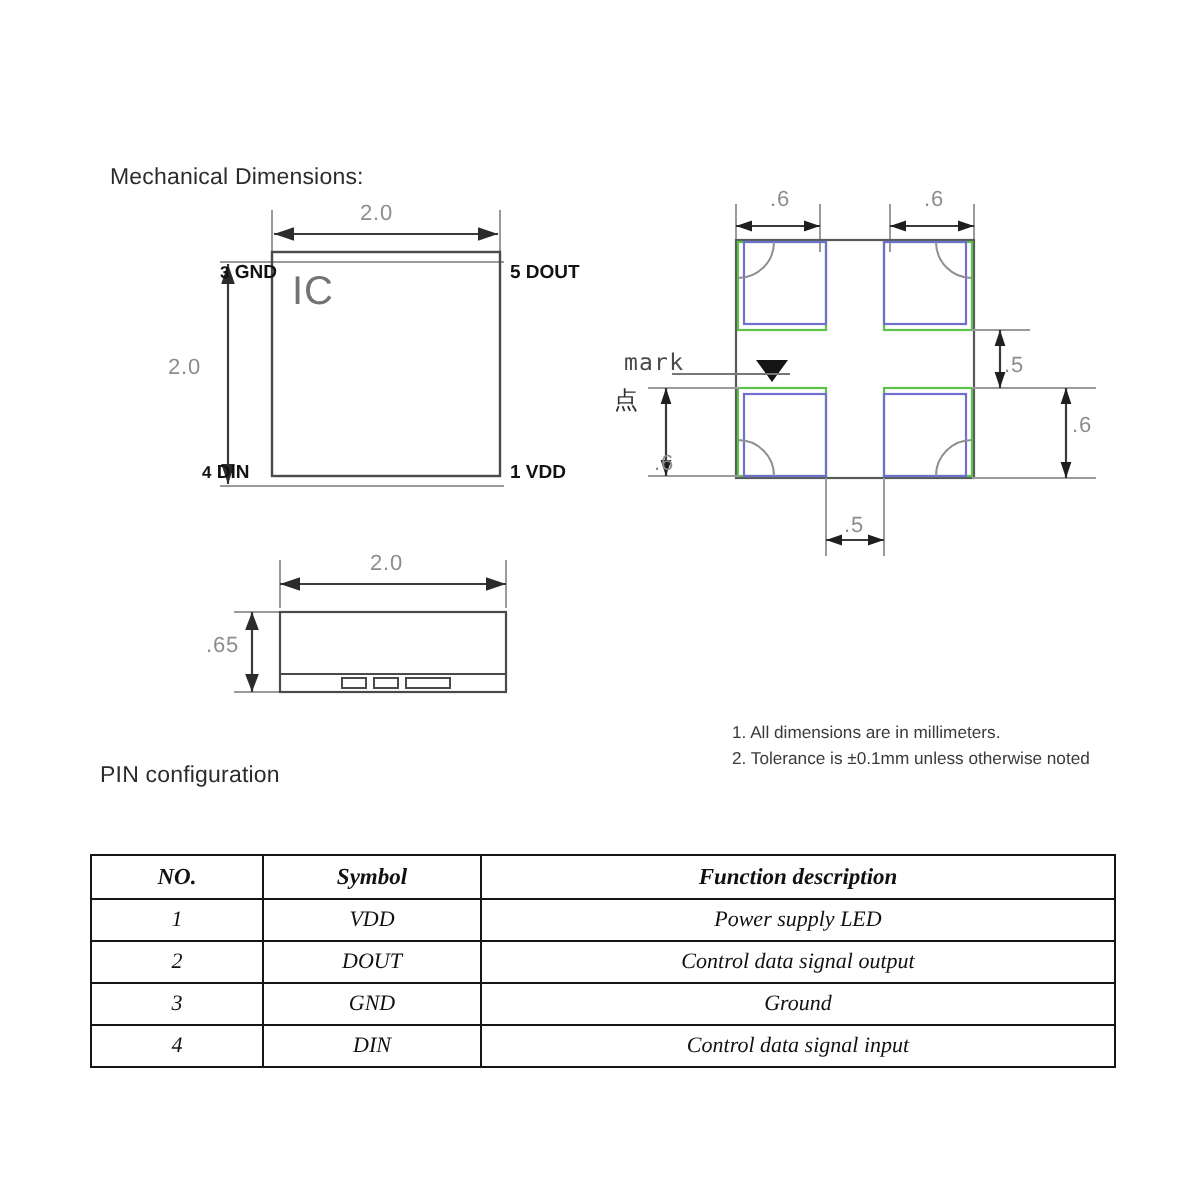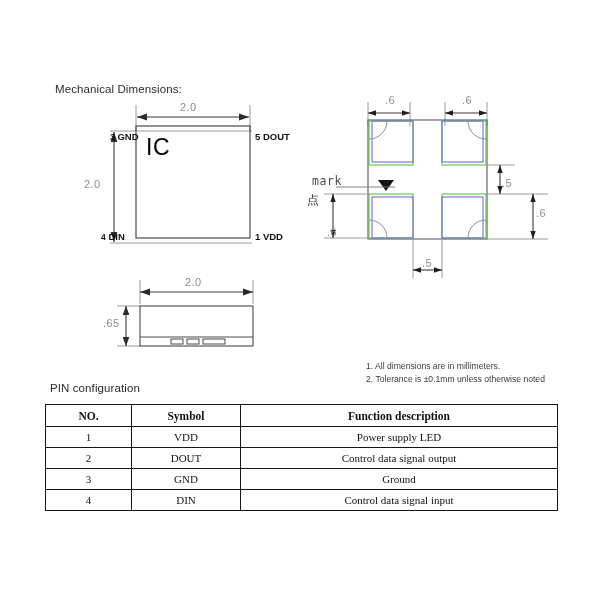--- a/index.html
+++ b/index.html
@@ -41,22 +41,22 @@
     font-weight: bold;
     color: #121212;
     white-space: nowrap;
   }
   .pinnum {
     font-size: 8.5px;
     font-weight: bold;
   }
   .ic-text {
     font-family: "Liberation Sans", sans-serif;
-    font-size: 23px;
-    color: #000000;
+    font-size: 20px;
+    color: #737373;
     letter-spacing: .5px;
     line-height: 1;
   }
   .marktext {
     font-family: "DejaVu Sans Mono", monospace;
     font-size: 11.5px;
     color: #4a4a4a;
     letter-spacing: .6px;
     white-space: nowrap;
   }
@@ -72,25 +72,26 @@
     font-size: 8.6px;
     color: #3a3a3a;
     white-space: nowrap;
     line-height: 1.55;
   }
 
   
   #pin-table {
     position: absolute;
     left: 45px;
-    top: 404px;
+    top: 427px;
     width: 513px;
     border-collapse: collapse;
     font-family: "Liberation Serif", serif;
     table-layout: fixed;
+    font-style: italic;
   }
   #pin-table td, #pin-table th {
     border: 1px solid #161616;
     text-align: center;
     font-size: 11px;
     color: #111;
     height: 20px;
     padding: 0;
     font-weight: normal;
   }

